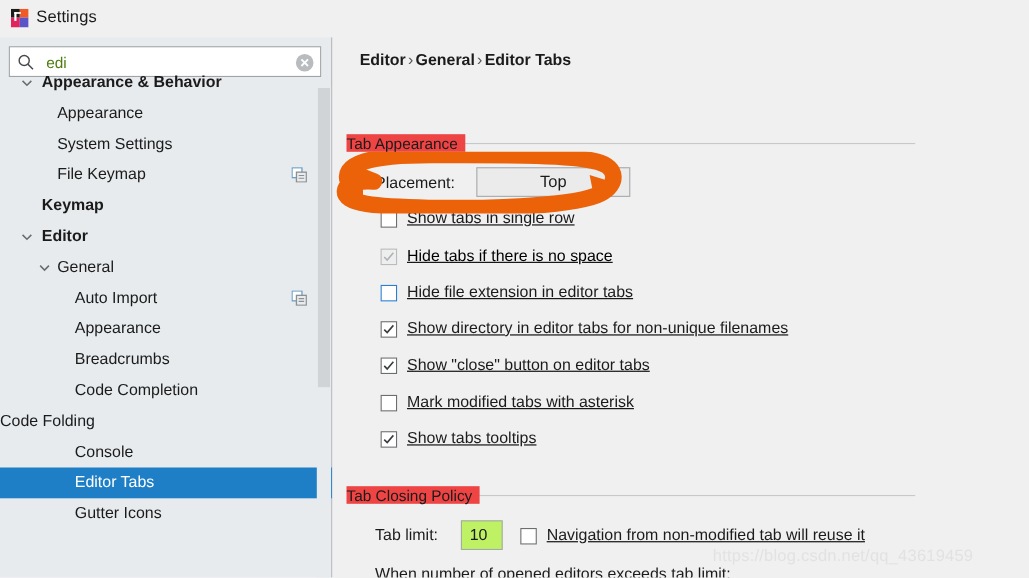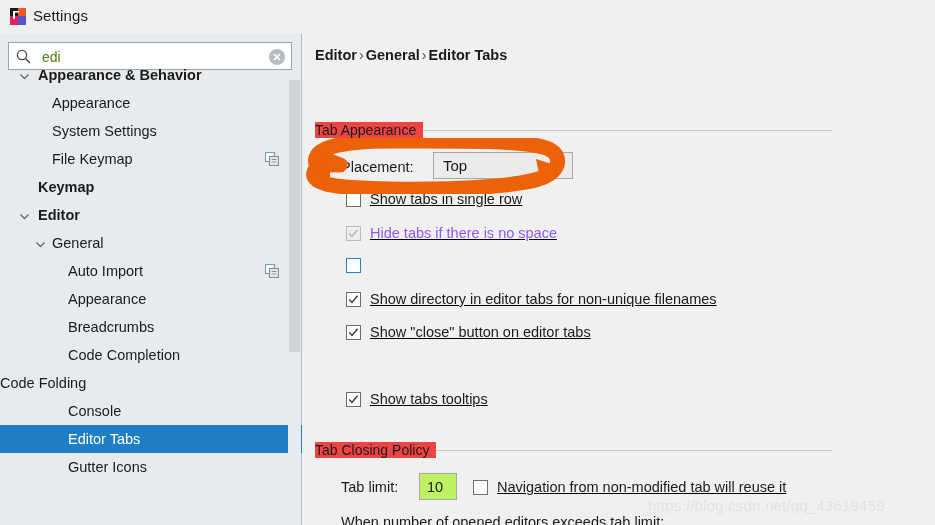--- a/index.html
+++ b/index.html
@@ -67,21 +67,21 @@
     position: absolute; left: 289px; top: 46px; width: 11px; height: 272px;
     background: #d1d4d7; cursor: pointer;
   }
 
   
   .right-panel {
     position: absolute; left: 303px; top: 34px; width: 632px; height: 491px;
     background: #f0f0f0;
   }
   .breadcrumb {
-    position: absolute; left: 12px; top: 13px;
+    position: absolute; left: 24px; top: 13px;
     font-size: 14.5px; font-weight: bold; color: #1b1b1b;
   }
   .breadcrumb .sep { font-weight: normal; color: #555; padding: 0 2px; }
 
   .section-title {
     position: absolute; font-size: 14px; color: #1b1b1b; background: #ef4444;
     padding-right: 7px; z-index: 2;
   }
   .section-rule {
     position: absolute; height: 1px; background: #c6c9cc;
@@ -103,21 +103,21 @@
   }
 
   .cbrow { position: absolute; display: flex; align-items: flex-end; cursor: pointer; text-decoration: underline; }
   .cbox {
     width: 15px; height: 15px; background: #ffffff;
     border: 1px solid #6b6e71; flex: 0 0 auto; position: relative;
   }
   .cbox.focused { border-color: #2a7fd4; }
   .cbox.disabled { background: #eeeeee; border-color: #b9bcbf; }
   .cbrow .cblabel { font-size: 14.5px; color: #1b1b1b; margin-left: 9px; white-space: nowrap; }
-  .cbrow.disabled .cblabel { color: #8b5cf6; }
+  .cbrow.disabled .cblabel { color: #000000; }
 
   
   .annotation {
     position: absolute; left: 300px; top: 138px; width: 268px; height: 56px;
     pointer-events: none; z-index: 5;
   }
   .watermark {
     position: absolute; left: 648px; top: 497px;
     font-size: 15px; color: #e2e2e2; letter-spacing: .2px;
     white-space: nowrap; user-select: none;
@@ -237,21 +237,21 @@
 
     <div class="breadcrumb">
       <span>Editor</span><span class="sep">›</span><span>General</span><span class="sep">›</span><span>Editor Tabs</span>
     </div>
 
     <div class="section-title" style="left:12px; top:88px;">Tab Appearance</div>
     <div class="section-rule" style="left:95px; top:96px; width:434px;"></div>
 
     <div class="form-label" style="left:38px; top:125px;">Placement:</div>
 
-    <div class="combo" style="left:130px; top:118px; width:140px; height:27px;">
+    <div class="combo" style="left:130px; top:118px; width:140px; height:27px;padding-left:48px;">
       <span class="combo-val">Top</span>
       <span class="combo-arrow">
         <svg width="12" height="8" viewBox="0 0 12 8">
           <polyline points="1,1.5 6,6.2 11,1.5" fill="none" stroke="#4b4e51" stroke-width="1.5"></polyline>
         </svg>
       </span>
     </div>
 
     <div class="cbrow" style="left:43px; top:157px;">
       <span class="cbox"></span>
@@ -262,40 +262,45 @@
       <span class="cbox disabled">
         <svg width="13" height="13" viewBox="0 0 13 13" style="position:absolute;left:0;top:0;">
           <polyline points="2.3,6.6 5,9.4 10.6,2.8" fill="none" stroke="#b0b3b6" stroke-width="1.5"></polyline>
         </svg>
       </span>
       <span class="cblabel">Hide tabs if there is no space</span>
     </div>
 
     <div class="cbrow" style="left:43px; top:224px;">
       <span class="cbox focused"></span>
+      <span class="cblabel">Hide file extension in editor tabs</span>
     </div>
 
     <div class="cbrow" style="left:43px; top:257px;">
       <span class="cbox">
         <svg width="13" height="13" viewBox="0 0 13 13" style="position:absolute;left:0;top:0;">
           <polyline points="2.3,6.6 5,9.4 10.6,2.8" fill="none" stroke="#3c3f42" stroke-width="1.5"></polyline>
         </svg>
       </span>
       <span class="cblabel">Show directory in editor tabs for non-unique filenames</span>
     </div>
 
     <div class="cbrow" style="left:43px; top:290px;">
       <span class="cbox">
         <svg width="13" height="13" viewBox="0 0 13 13" style="position:absolute;left:0;top:0;">
           <polyline points="2.3,6.6 5,9.4 10.6,2.8" fill="none" stroke="#3c3f42" stroke-width="1.5"></polyline>
         </svg>
       </span>
       <span class="cblabel">Show "close" button on editor tabs</span>
     </div>
 
+    <div class="cbrow" style="left:43px; top:324px;">
+      <span class="cbox"></span>
+      <span class="cblabel">Mark modified tabs with asterisk</span>
+    </div>
 
     <div class="cbrow" style="left:43px; top:357px;">
       <span class="cbox">
         <svg width="13" height="13" viewBox="0 0 13 13" style="position:absolute;left:0;top:0;">
           <polyline points="2.3,6.6 5,9.4 10.6,2.8" fill="none" stroke="#3c3f42" stroke-width="1.5"></polyline>
         </svg>
       </span>
       <span class="cblabel">Show tabs tooltips</span>
     </div>
 

